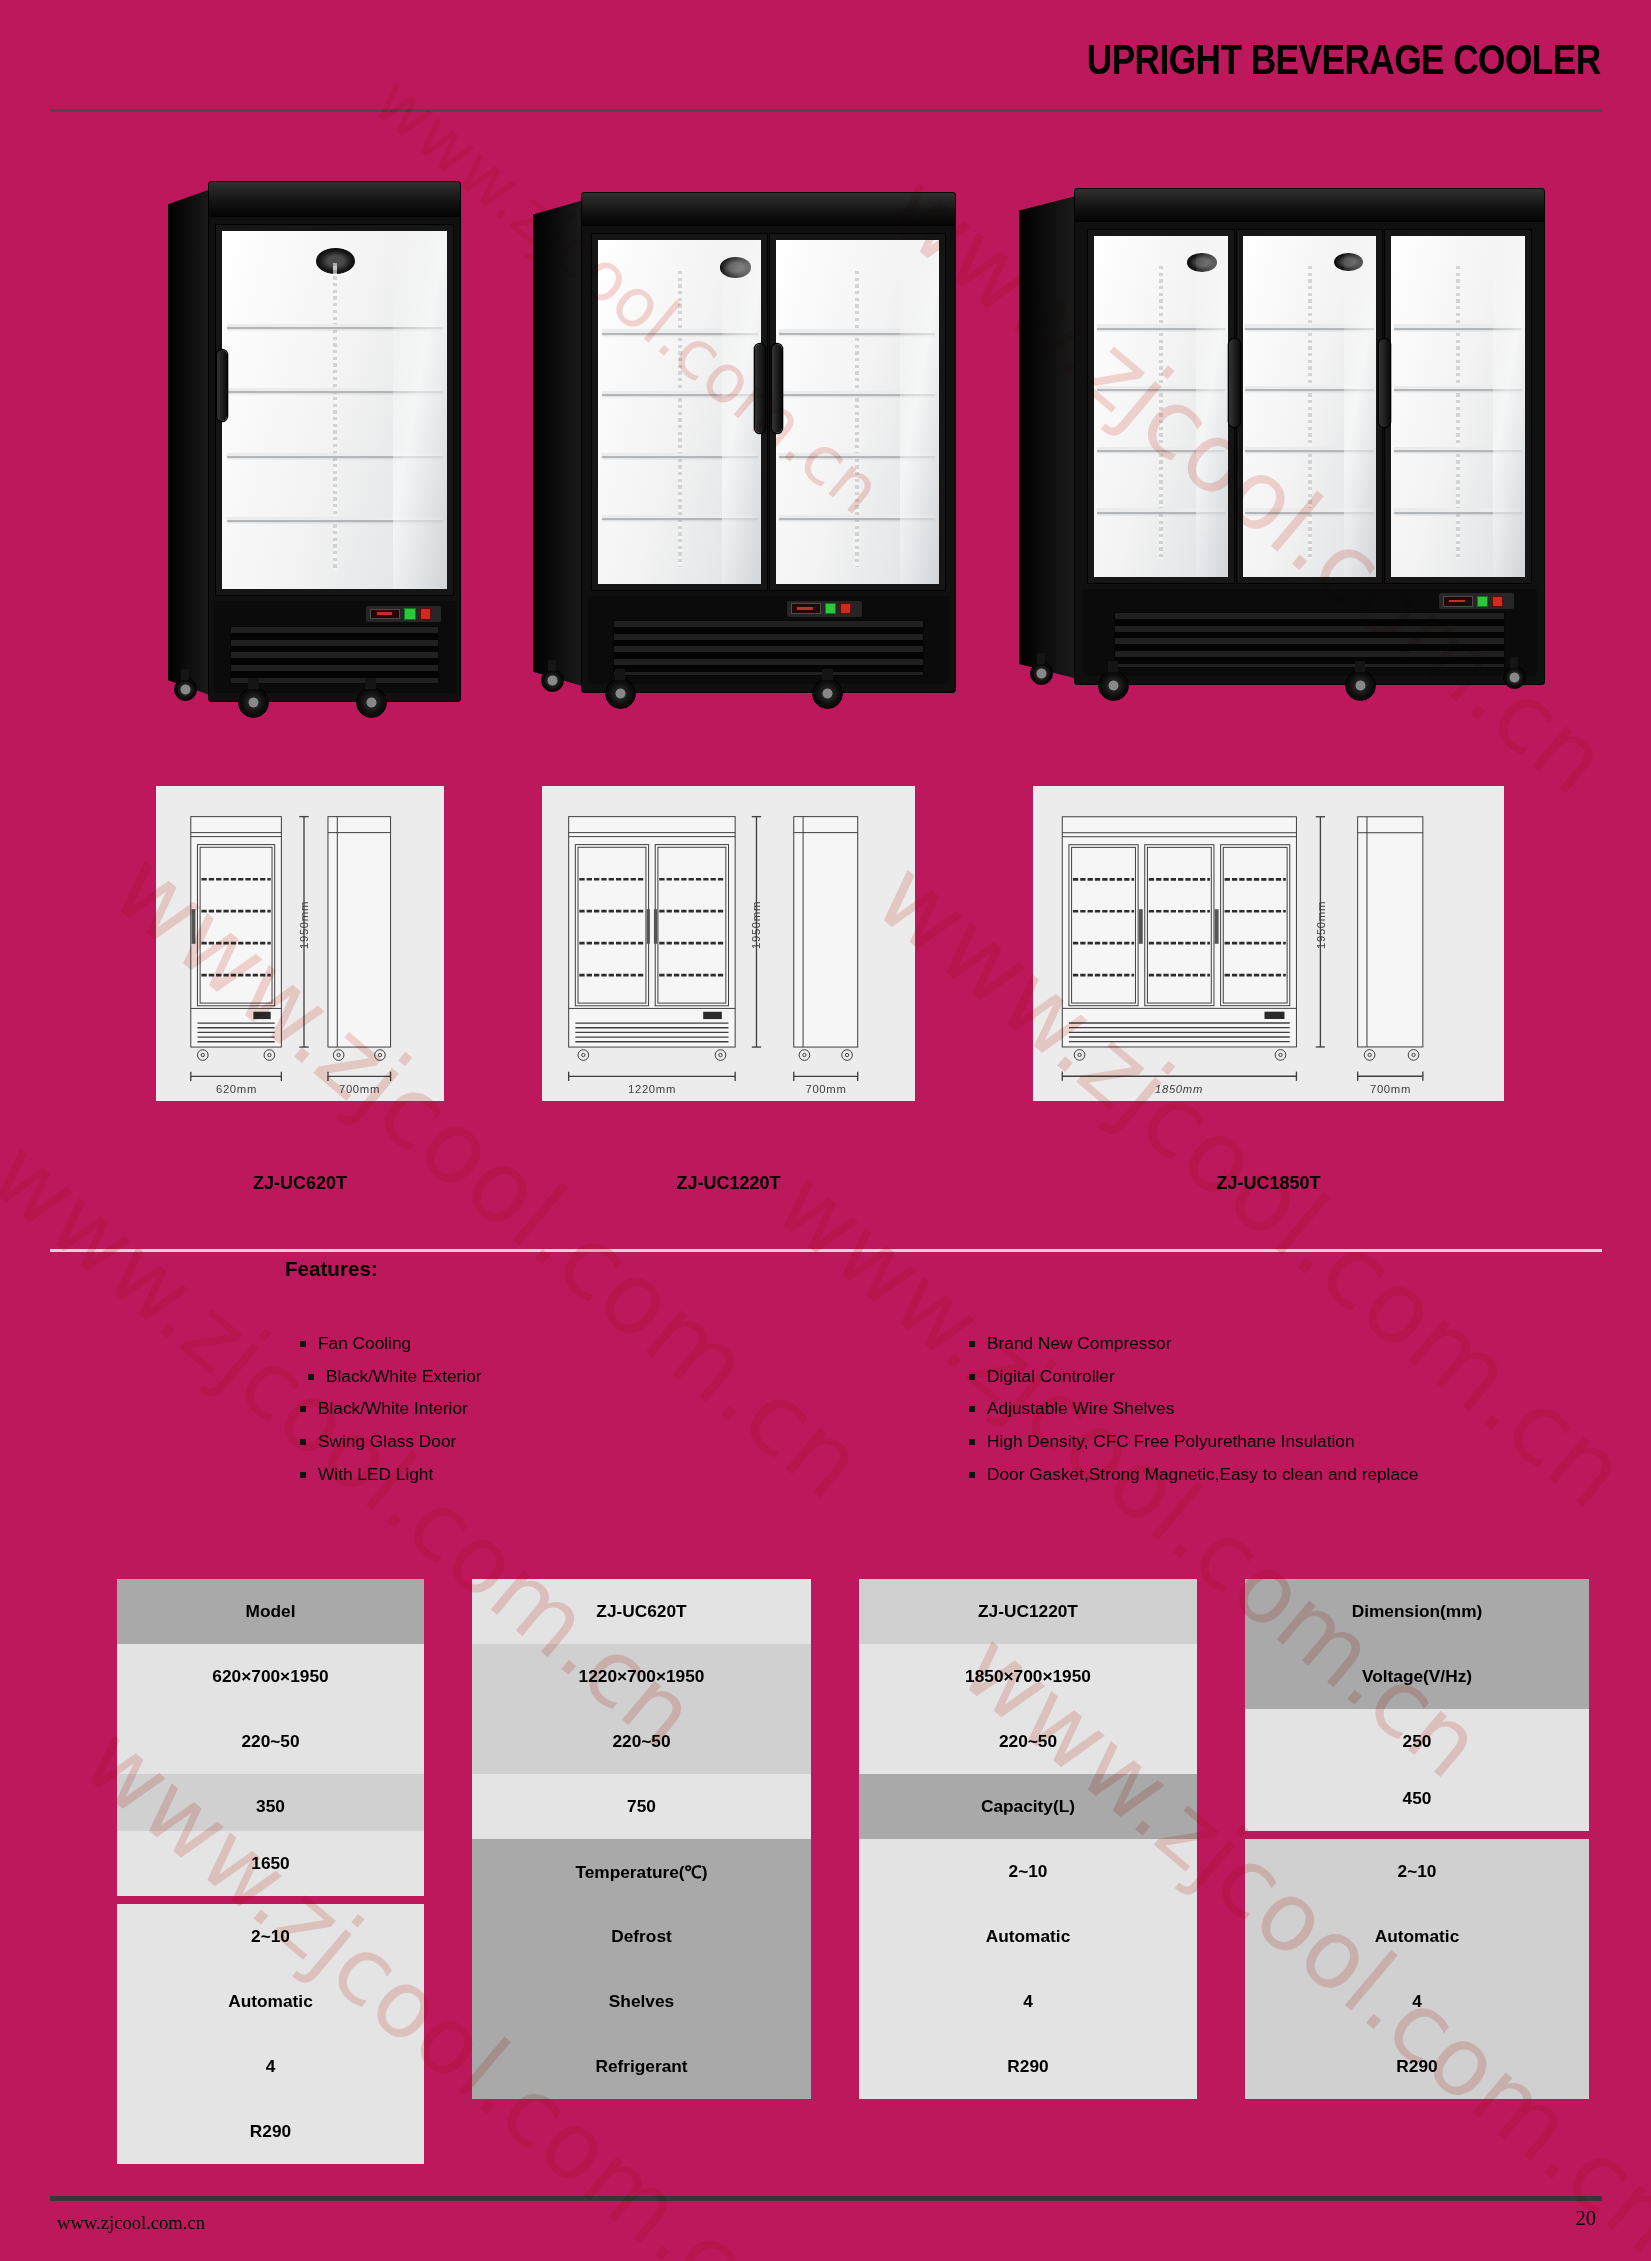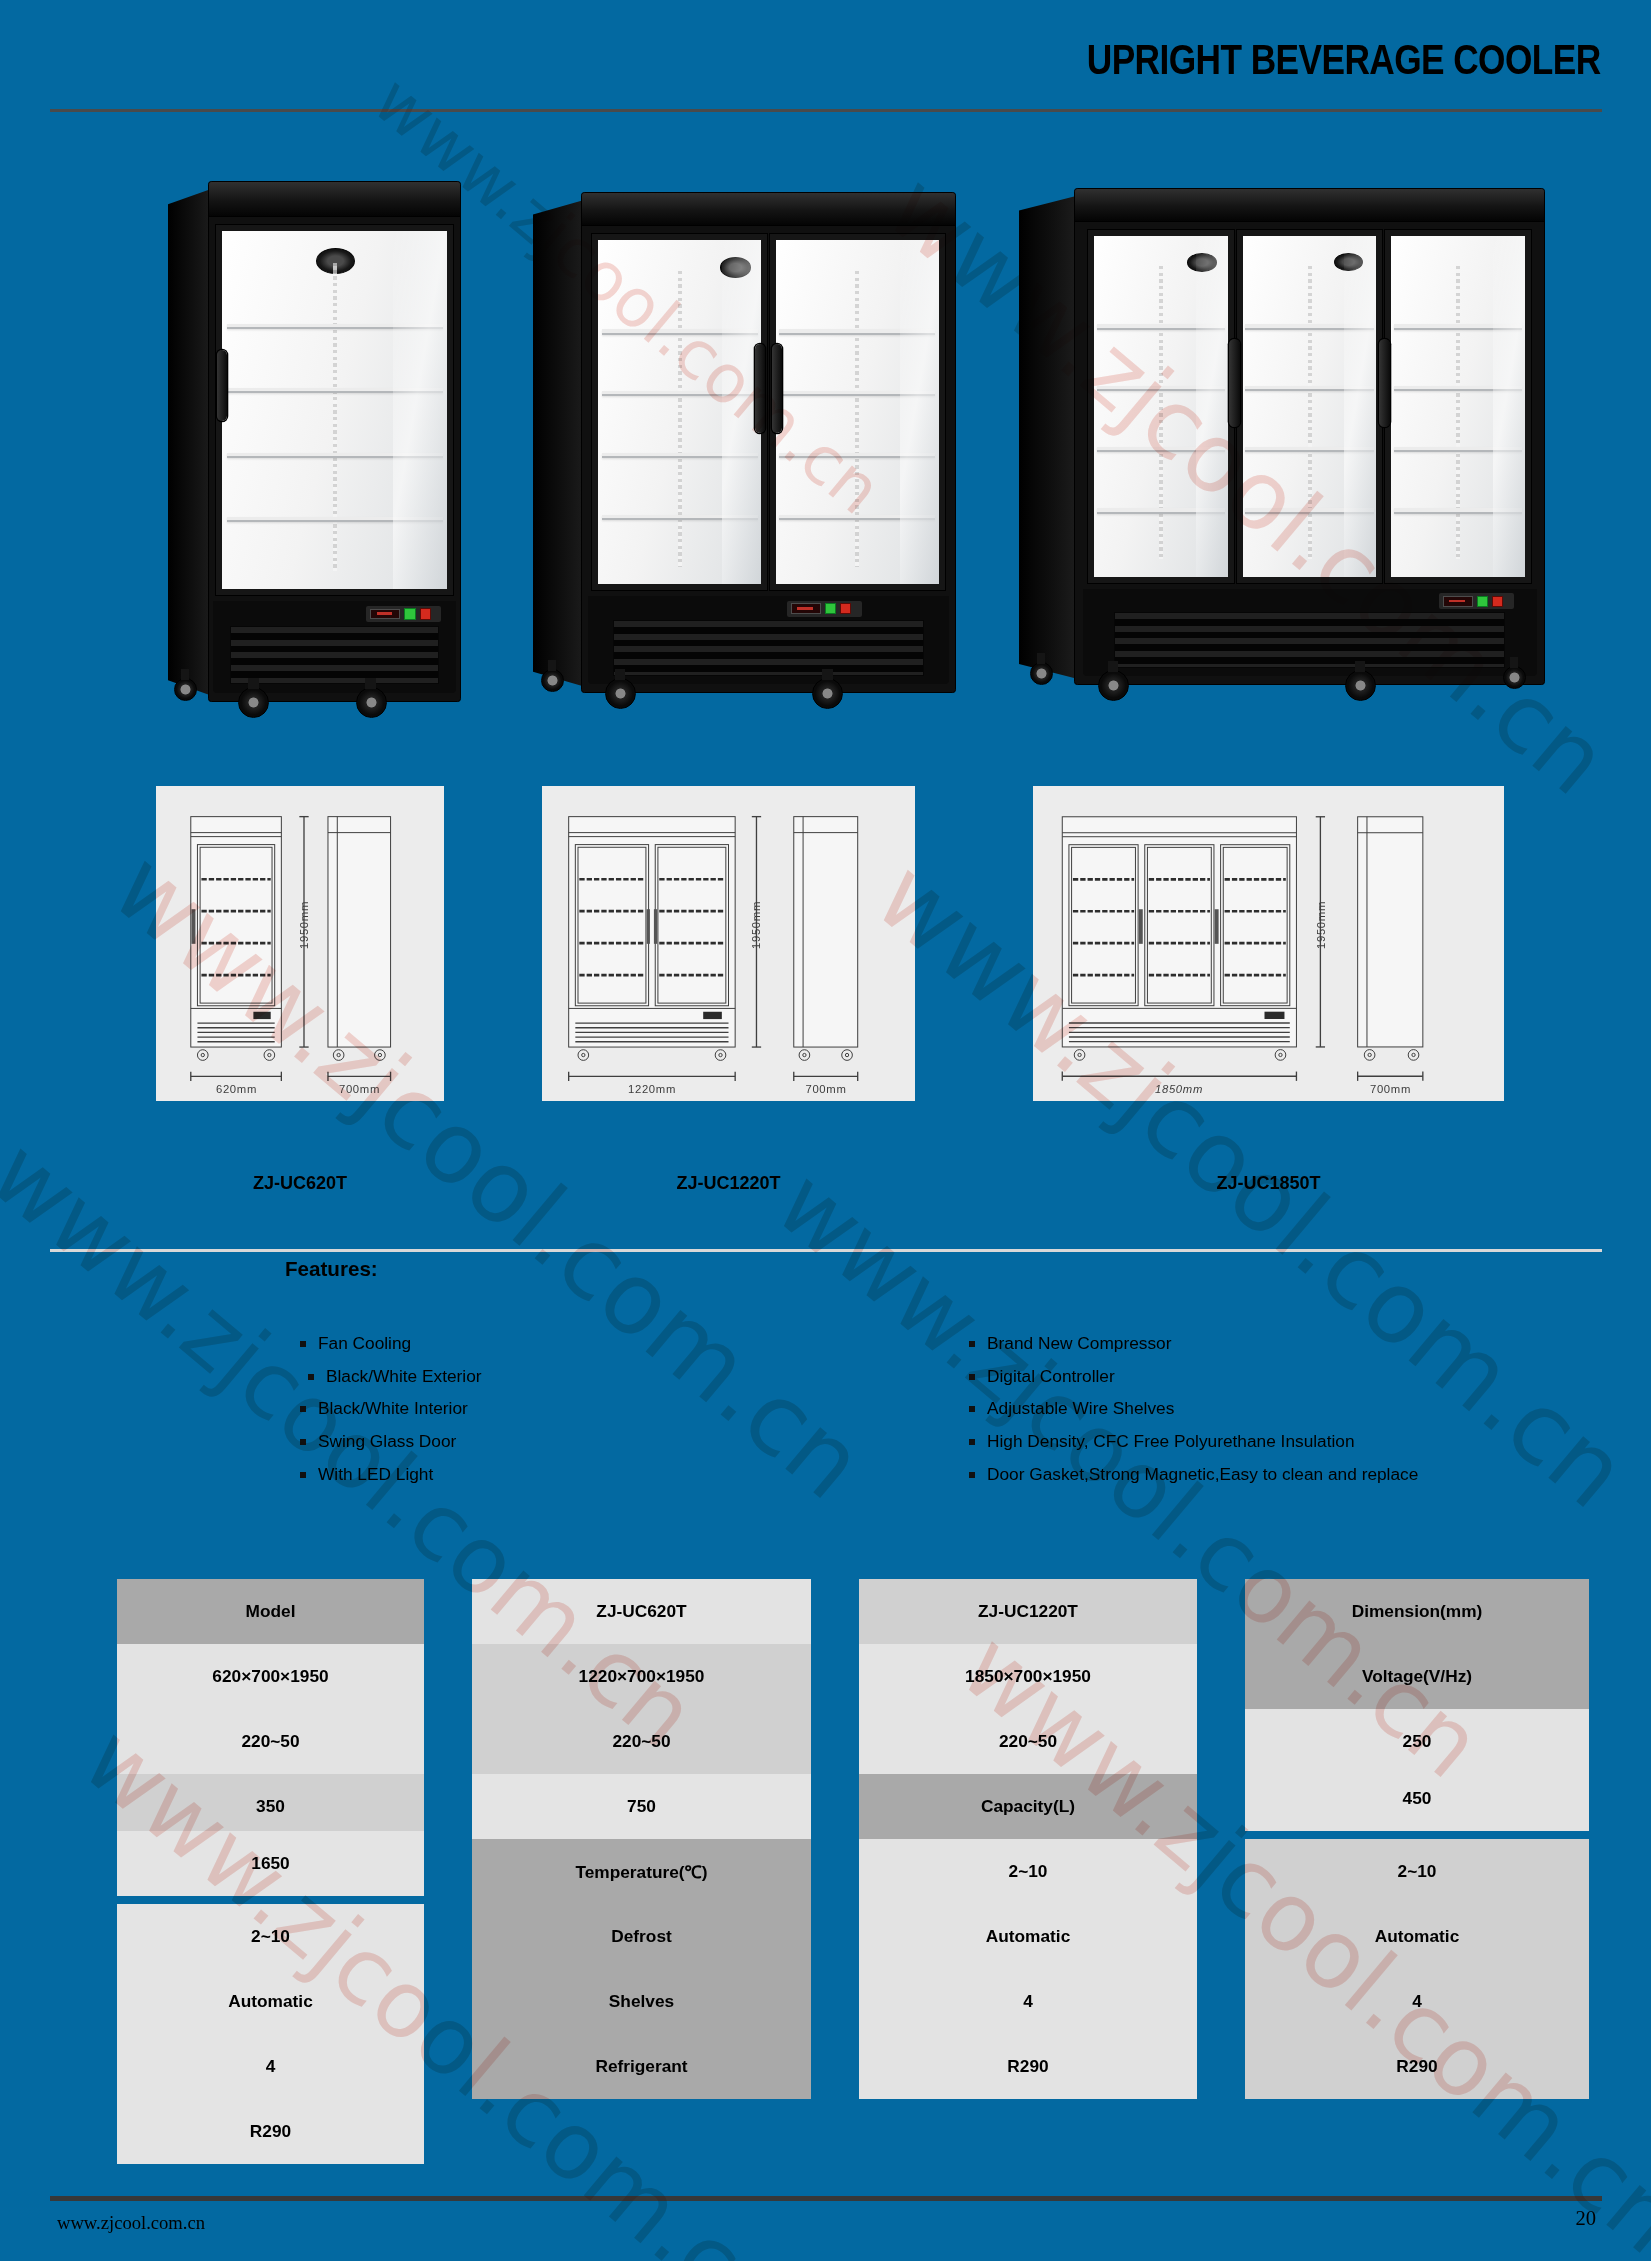--- a/index.html
+++ b/index.html
@@ -1,16 +1,16 @@
 <!DOCTYPE html>
 <html style="font-size:10.7px"><head>
 <meta charset="utf-8">
 <style>
   html,body{margin:0;padding:0;background:#888;}
-  .page{position:relative;width:1652px;height:2261px;background:#0369a1;overflow:hidden;
+  .page{position:relative;width:1652px;height:2261px;background:#be185d;overflow:hidden;
         font-family:"Liberation Sans",sans-serif;color:#000;}
   
   .title{position:absolute;top:35px;right:51px;font-size:43px;font-weight:bold;letter-spacing:-0.7px;
          transform:scaleX(.82);transform-origin:100% 50%;white-space:nowrap;}
   .rule{position:absolute;left:50px;width:1552px;}
   .rule.top{top:109px;height:3.3px;background:#4a4a4a;}
   .rule.mid{top:1249px;height:3.3px;background:#d8d8d8;}
   .rule.bot{top:2196px;height:4.7px;background:#383838;}
   
   .wm{position:absolute;font-family:"DejaVu Sans",sans-serif;color:#eeb0a8;opacity:.5;

